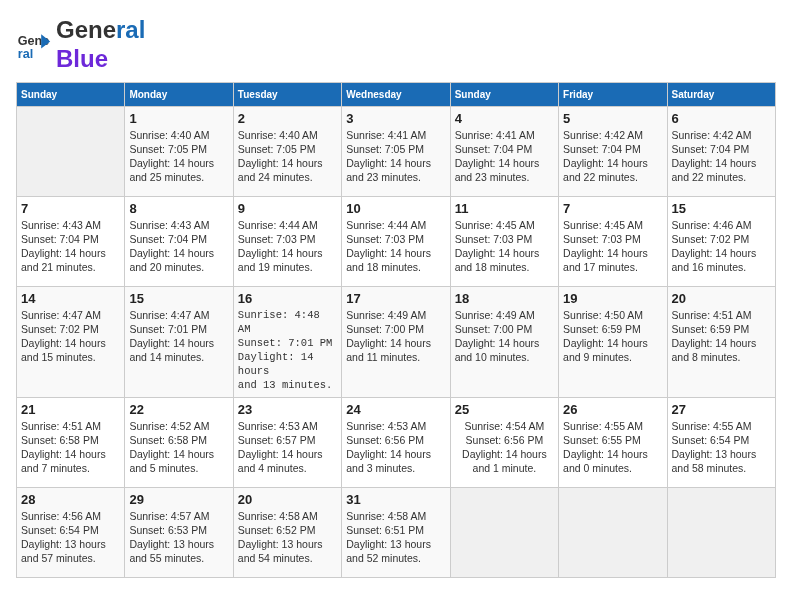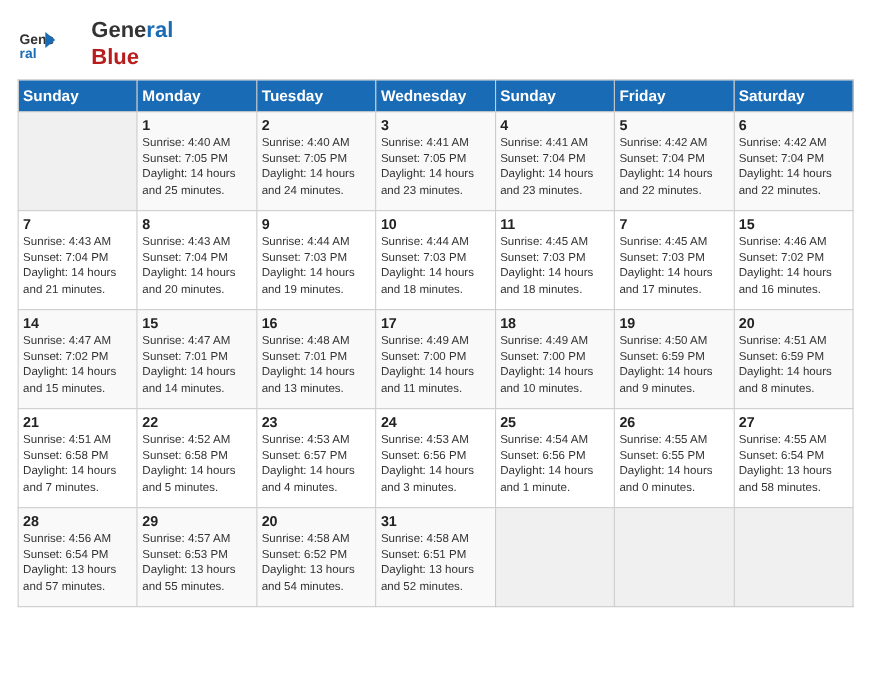--- a/index.html
+++ b/index.html
@@ -14,25 +14,24 @@
       display: flex;
       justify-content: space-between;
       align-items: flex-start;
       margin-bottom: 8px;
     }
     .logo {
       display: flex;
       align-items: center;
     }
     .logo-text {
-      font-size: 20px;
+      font-size: 24px;
       font-weight: bold;
       color: #333;
       line-height: 1.2;
-      margin-left: 27px;
     }
     .logo-text span {
       color: #1a6bb5;
     }
     .logo-icon {
       width: 36px;
       height: 36px;
       margin-right: 4px;
     }
     .title-section {
@@ -50,21 +49,21 @@
     table {
       width: 100%;
       border-collapse: collapse;
       font-size: 11px;
     }
     thead tr th {
       background-color: #1a6bb5;
       color: #fff;
       padding: 6px 4px;
       text-align: left;
-      font-size: 14px;
+      font-size: 10px;
       font-weight: bold;
       border: 1px solid #ccc;
     }
     tbody tr td {
       border: 1px solid #ccc;
       vertical-align: top;
       padding: 4px;
       min-height: 80px;
       height: 90px;
       width: calc(100% / 7);
@@ -95,21 +94,21 @@
 
 <div class="header">
   <div class="logo">
     <svg class="logo-icon" viewBox="0 0 40 40">
       <text x="2" y="20" font-size="14" font-weight="bold" fill="#333">Gene</text>
       <text x="2" y="34" font-size="14" font-weight="bold" fill="#1a6bb5">ral</text>
       <polygon points="28,8 38,16 28,24" fill="#1a6bb5"></polygon>
     </svg>
     <div class="logo-text">
       <div>Gene<span>ral</span></div>
-      <div style="color:#b91c1c;">Blue</div>
+      <div style="color:#6d28d9;">Blue</div>
     </div>
   </div>
   <div class="title-section">
     <div class="month-year"></div>
     <div class="location"></div>
   </div>
 </div>
 
 <table>
   <thead>
@@ -230,21 +229,21 @@
         </td>
         <td>
           <div class="day-number">15</div>
           <div class="day-info" style="white-space: pre-line;">Sunrise: 4:47 AM
 Sunset: 7:01 PM
 Daylight: 14 hours
 and 14 minutes.</div>
         </td>
         <td>
           <div class="day-number">16</div>
-          <div class="day-info" style="white-space: pre-line;">Sunrise: 4:48 AM
+          <div class="day-info" style="white-space: pre-line; font-family: Liberation Mono, monospace;">Sunrise: 4:48 AM
 Sunset: 7:01 PM
 Daylight: 14 hours
 and 13 minutes.</div>
         </td>
         <td>
           <div class="day-number">17</div>
           <div class="day-info" style="white-space: pre-line;">Sunrise: 4:49 AM
 Sunset: 7:00 PM
 Daylight: 14 hours
 and 11 minutes.</div>
@@ -295,21 +294,21 @@
         </td>
         <td>
           <div class="day-number">24</div>
           <div class="day-info" style="white-space: pre-line;">Sunrise: 4:53 AM
 Sunset: 6:56 PM
 Daylight: 14 hours
 and 3 minutes.</div>
         </td>
         <td>
           <div class="day-number">25</div>
-          <div class="day-info" style="white-space: pre-line;">Sunrise: 4:54 AM
+          <div class="day-info" style="white-space: pre-line; text-align: center;">Sunrise: 4:54 AM
 Sunset: 6:56 PM
 Daylight: 14 hours
 and 1 minute.</div>
         </td>
         <td>
           <div class="day-number">26</div>
           <div class="day-info" style="white-space: pre-line;">Sunrise: 4:55 AM
 Sunset: 6:55 PM
 Daylight: 14 hours
 and 0 minutes.</div>

